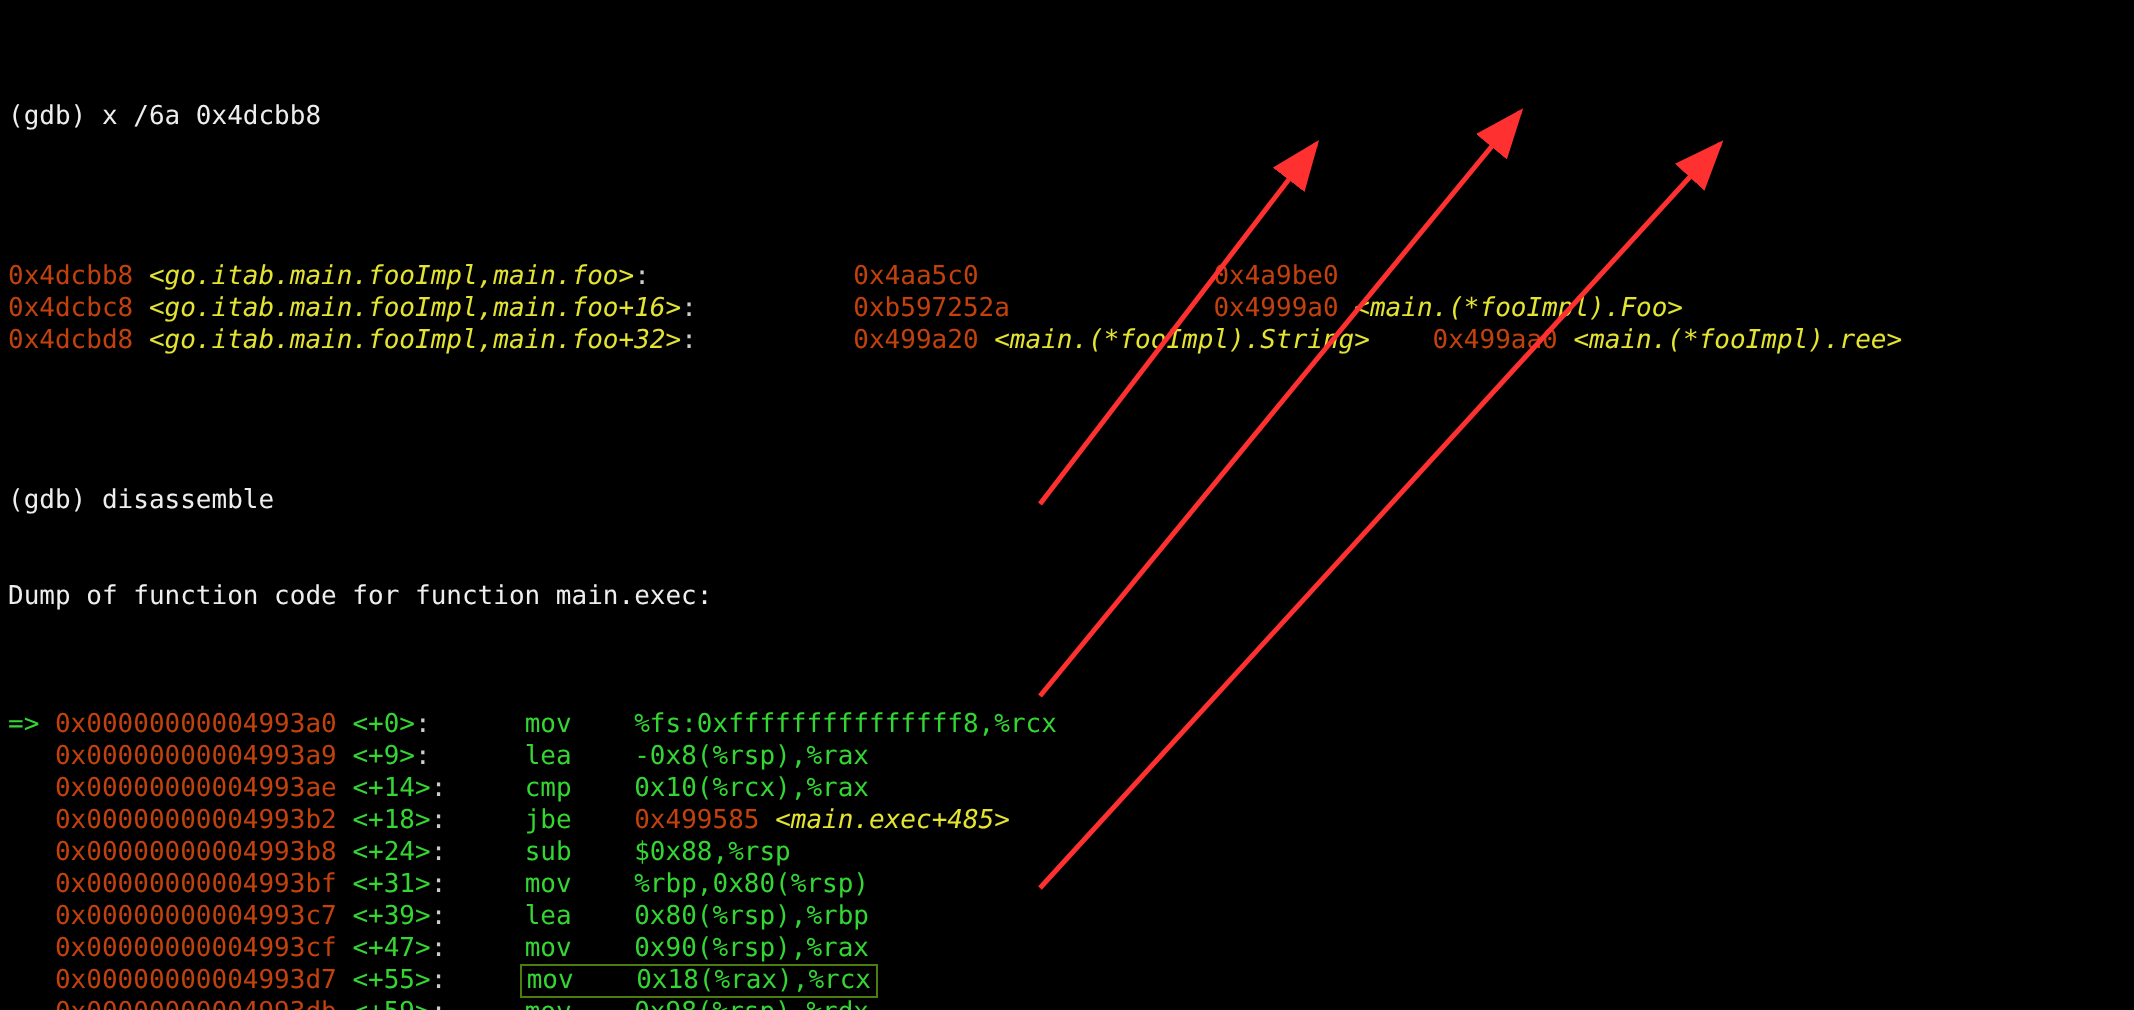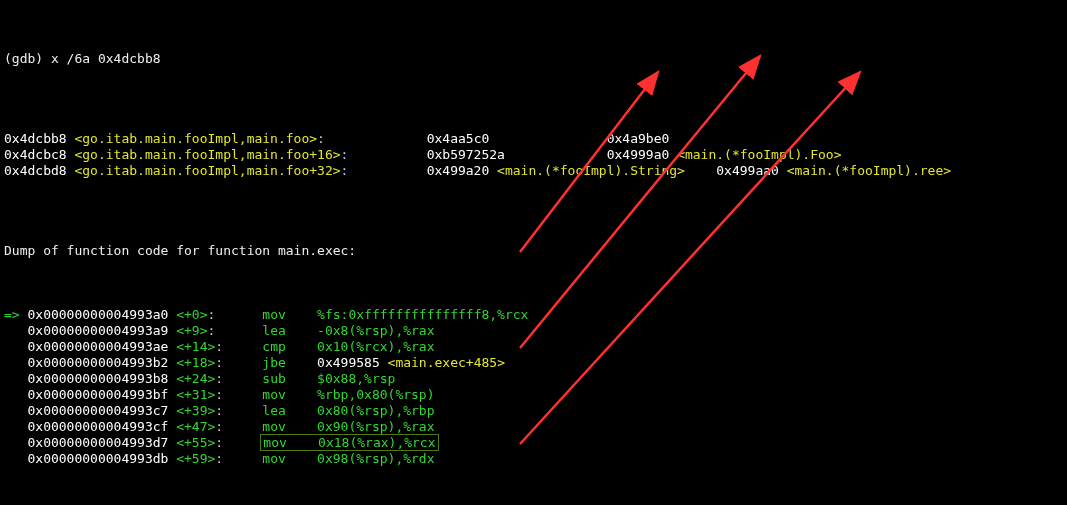--- a/index.html
+++ b/index.html
@@ -15,22 +15,22 @@
     overflow: hidden;
     position: relative;
   }
   .term {
     position: relative;
     padding: 3px 4px;
     white-space: pre;
   }
   .white { color: #eeeeee; }
   .green { color: #33d633; }
-  .yellow { color: #e4e432; }
-  .blue { color: #ffffff; }
+  .yellow { color: #e4e432; font-style: italic; }
+  .blue { color: #c2410c; }
   .line { display: block; }
   .cur { color: #33d633; }
   .box {
     border: 1px solid #4d7c0f;
     padding: 0 2px;
     margin-left: -2px;
   }
   svg.overlay {
     position: absolute;
     left: 0;
@@ -44,20 +44,21 @@
 <body>
 
 <div class="term">
   
   <span class="line"><span class="white">(gdb) </span><span class="white">x /6a 0x4dcbb8</span></span>
 
   
   <div id="memsec"><span class="line"><span class="blue">0x4dcbb8</span> <span class="yellow">&lt;go.itab.main.fooImpl,main.foo&gt;</span>:             <span class="blue">0x4aa5c0</span>               <span class="blue">0x4a9be0</span></span><span class="line"><span class="blue">0x4dcbc8</span> <span class="yellow">&lt;go.itab.main.fooImpl,main.foo+16&gt;</span>:          <span class="blue">0xb597252a</span>             <span class="blue">0x4999a0</span> <span class="yellow">&lt;main.(*fooImpl).Foo&gt;</span></span><span class="line"><span class="blue">0x4dcbd8</span> <span class="yellow">&lt;go.itab.main.fooImpl,main.foo+32&gt;</span>:          <span class="blue">0x499a20</span> <span class="yellow">&lt;main.(*fooImpl).String&gt;</span>    <span class="blue">0x499aa0</span> <span class="yellow">&lt;main.(*fooImpl).ree&gt;</span></span></div>
 
   
+  <span class="line"><span class="white">(gdb) </span><span class="white">disassemble</span></span>
   <span class="line white">Dump of function code for function main.exec:</span>
 
   <div id="disas"><span class="line"><span class="cur">=&gt; </span><span class="blue">0x00000000004993a0</span> <span class="green">&lt;+0&gt;</span>:      <span class="green">mov   </span> <span class="green">%fs:0xfffffffffffffff8,%rcx</span></span><span class="line">   <span class="blue">0x00000000004993a9</span> <span class="green">&lt;+9&gt;</span>:      <span class="green">lea   </span> <span class="green">-0x8(%rsp),%rax</span></span><span class="line">   <span class="blue">0x00000000004993ae</span> <span class="green">&lt;+14&gt;</span>:     <span class="green">cmp   </span> <span class="green">0x10(%rcx),%rax</span></span><span class="line">   <span class="blue">0x00000000004993b2</span> <span class="green">&lt;+18&gt;</span>:     <span class="green">jbe   </span> <span class="blue">0x499585</span> <span class="yellow">&lt;main.exec+485&gt;</span></span><span class="line">   <span class="blue">0x00000000004993b8</span> <span class="green">&lt;+24&gt;</span>:     <span class="green">sub   </span> <span class="green">$0x88,%rsp</span></span><span class="line">   <span class="blue">0x00000000004993bf</span> <span class="green">&lt;+31&gt;</span>:     <span class="green">mov   </span> <span class="green">%rbp,0x80(%rsp)</span></span><span class="line">   <span class="blue">0x00000000004993c7</span> <span class="green">&lt;+39&gt;</span>:     <span class="green">lea   </span> <span class="green">0x80(%rsp),%rbp</span></span><span class="line">   <span class="blue">0x00000000004993cf</span> <span class="green">&lt;+47&gt;</span>:     <span class="green">mov   </span> <span class="green">0x90(%rsp),%rax</span></span><span class="line">   <span class="blue">0x00000000004993d7</span> <span class="green">&lt;+55&gt;</span>:     <span class="box"><span class="green">mov   </span> <span class="green">0x18(%rax),%rcx</span></span></span><span class="line">   <span class="blue">0x00000000004993db</span> <span class="green">&lt;+59&gt;</span>:     <span class="green">mov   </span> <span class="green">0x98(%rsp),%rdx</span></span></div>
 </div>
 
 <svg class="overlay">
   <defs>
     <marker id="arrowhead" markerWidth="10" markerHeight="8" refX="9" refY="4" orient="auto">
       <polygon points="0 0, 10 4, 0 8" fill="#ff3030"></polygon>
     </marker>

